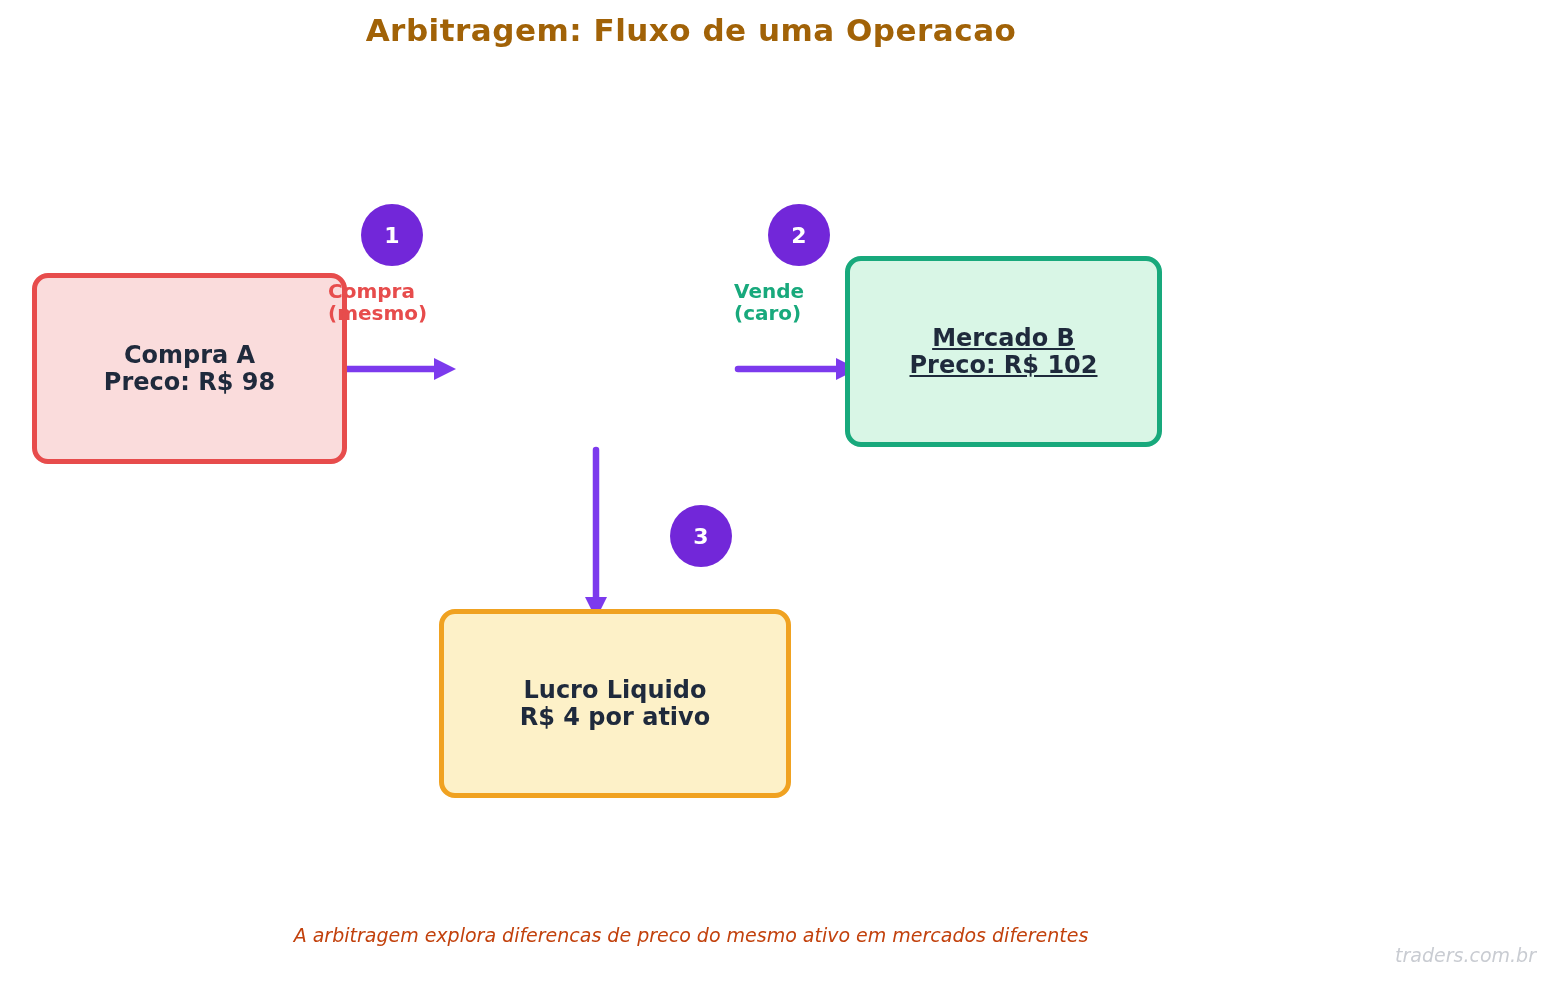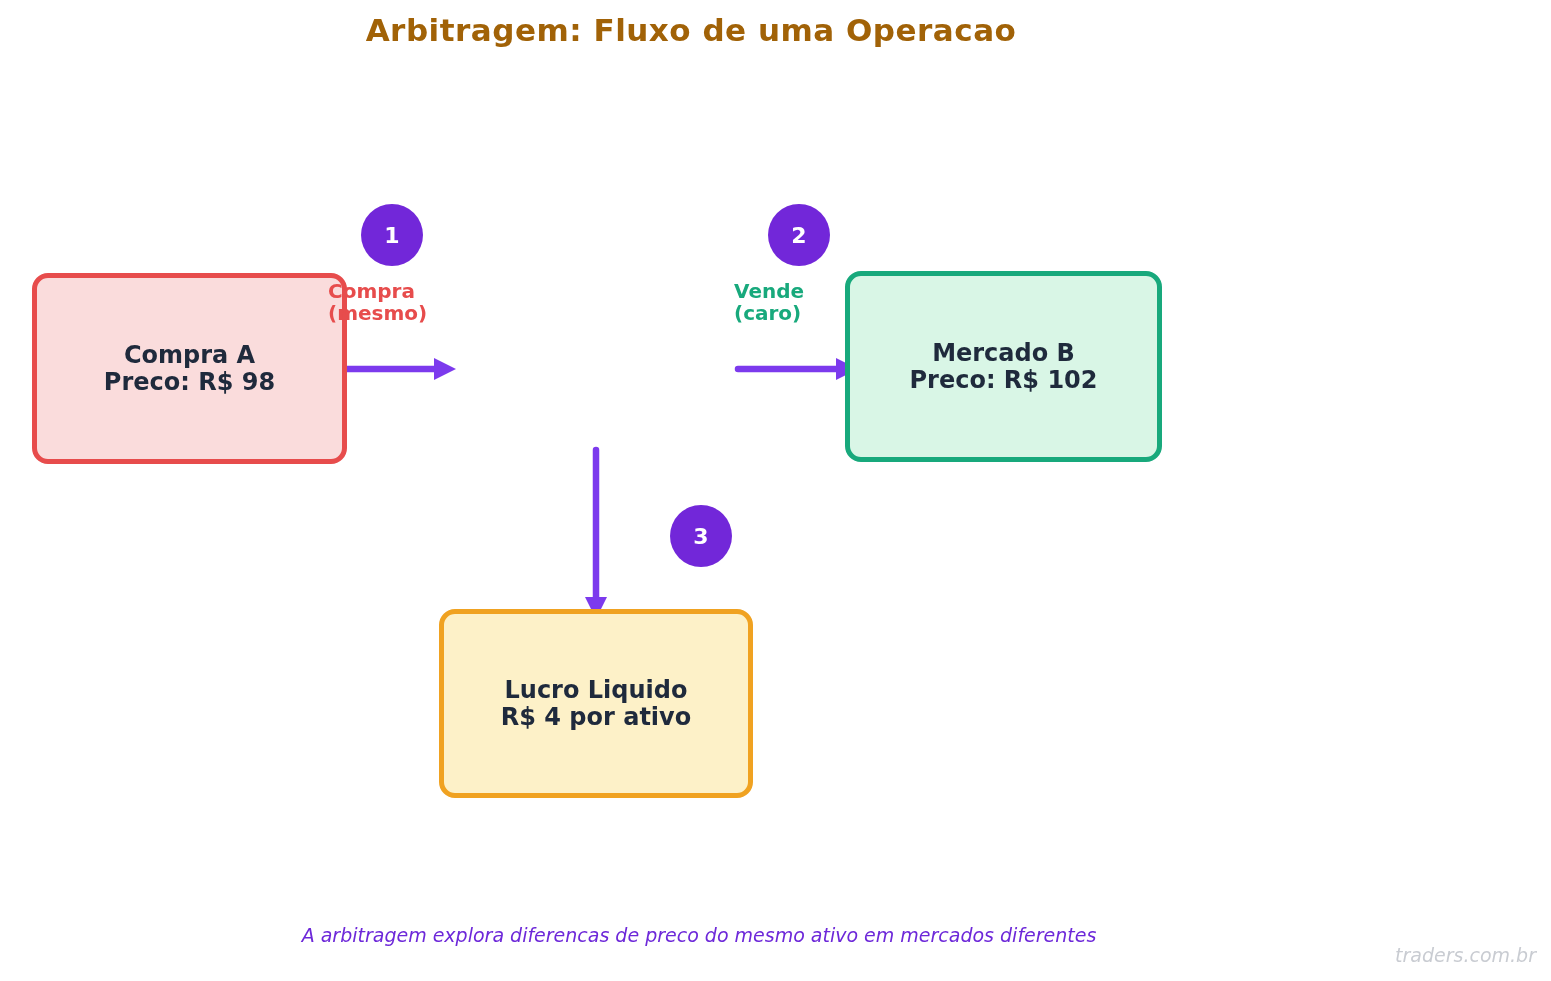--- a/index.html
+++ b/index.html
@@ -35,22 +35,22 @@
     flex-direction: column;
     align-items: center;
     justify-content: center;
     text-align: center;
     font-weight: bold;
     font-size: 24px;
     line-height: 27px;
   }
   .node-mercado-a { left: 32px;  top: 273px; width: 315px; height: 191px; }
   .node-arbitrador { left: 437px; top: 273px; width: 318px; height: 191px; }
-  .node-mercado-b { left: 845px; top: 271px; width: 317px; height: 191px; }
-  .node-lucro     { left: 439px; top: 609px; width: 314px; height: 189px; }
+  .node-mercado-b { left: 845px; top: 256px; width: 317px; height: 191px; text-decoration: underline; }
+  .node-lucro     { left: 439px; top: 609px; width: 352px; height: 189px; }
 
   .step-badge {
     position: absolute;
     width: 62px;
     height: 62px;
     border-radius: 50%;
     display: flex;
     align-items: center;
     justify-content: center;
     color: #ffffff;
@@ -146,16 +146,16 @@
 
   <div class="edge-label label-buy" style="color: rgb(231, 76, 76);">
     <div>Compra</div>
     <div>(mesmo)</div>
   </div>
   <div class="edge-label label-sell" style="color: rgb(24, 169, 124);">
     <div>Vende</div>
     <div>(caro)</div>
   </div>
 
-  <div class="caption" style="color: #6d28d9; margin-left: 8px;">A arbitragem explora diferencas de preco do mesmo ativo em mercados diferentes</div>
+  <div class="caption" style="color: #c2410c;">A arbitragem explora diferencas de preco do mesmo ativo em mercados diferentes</div>
   <div class="watermark" style="color: rgb(201, 204, 210);">traders.com.br</div>
 
 </div>
 
 </body></html>

